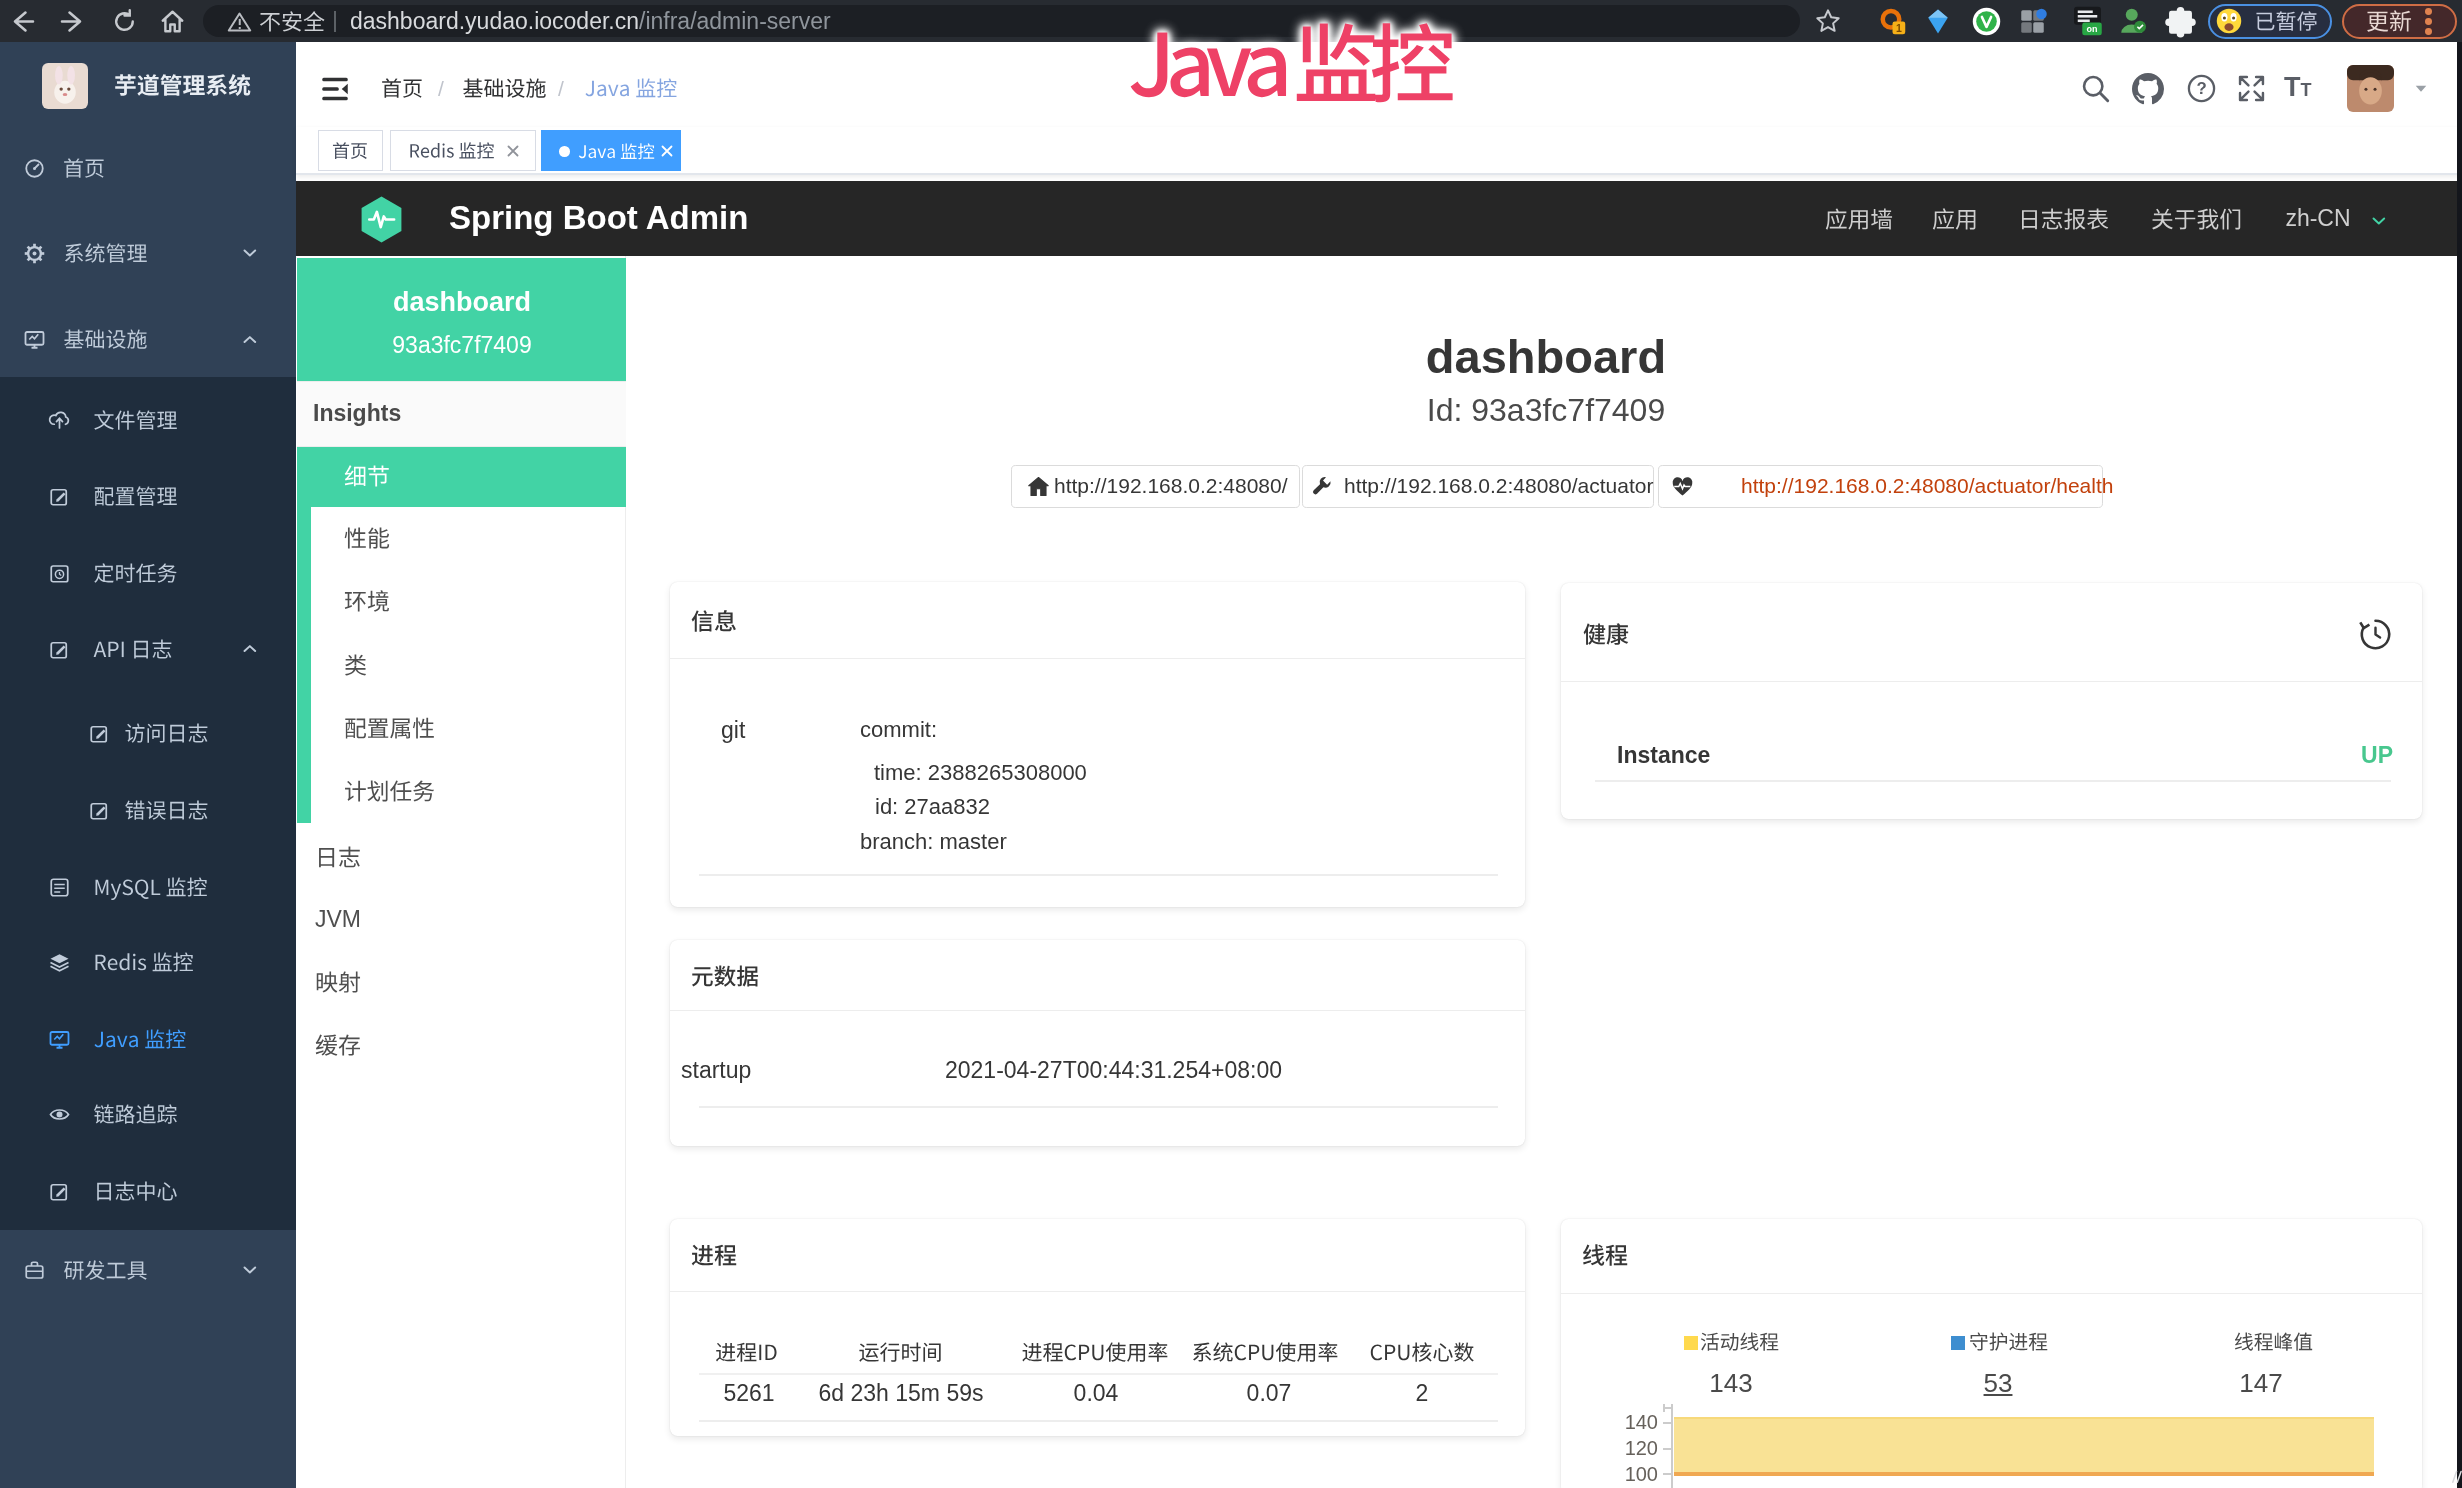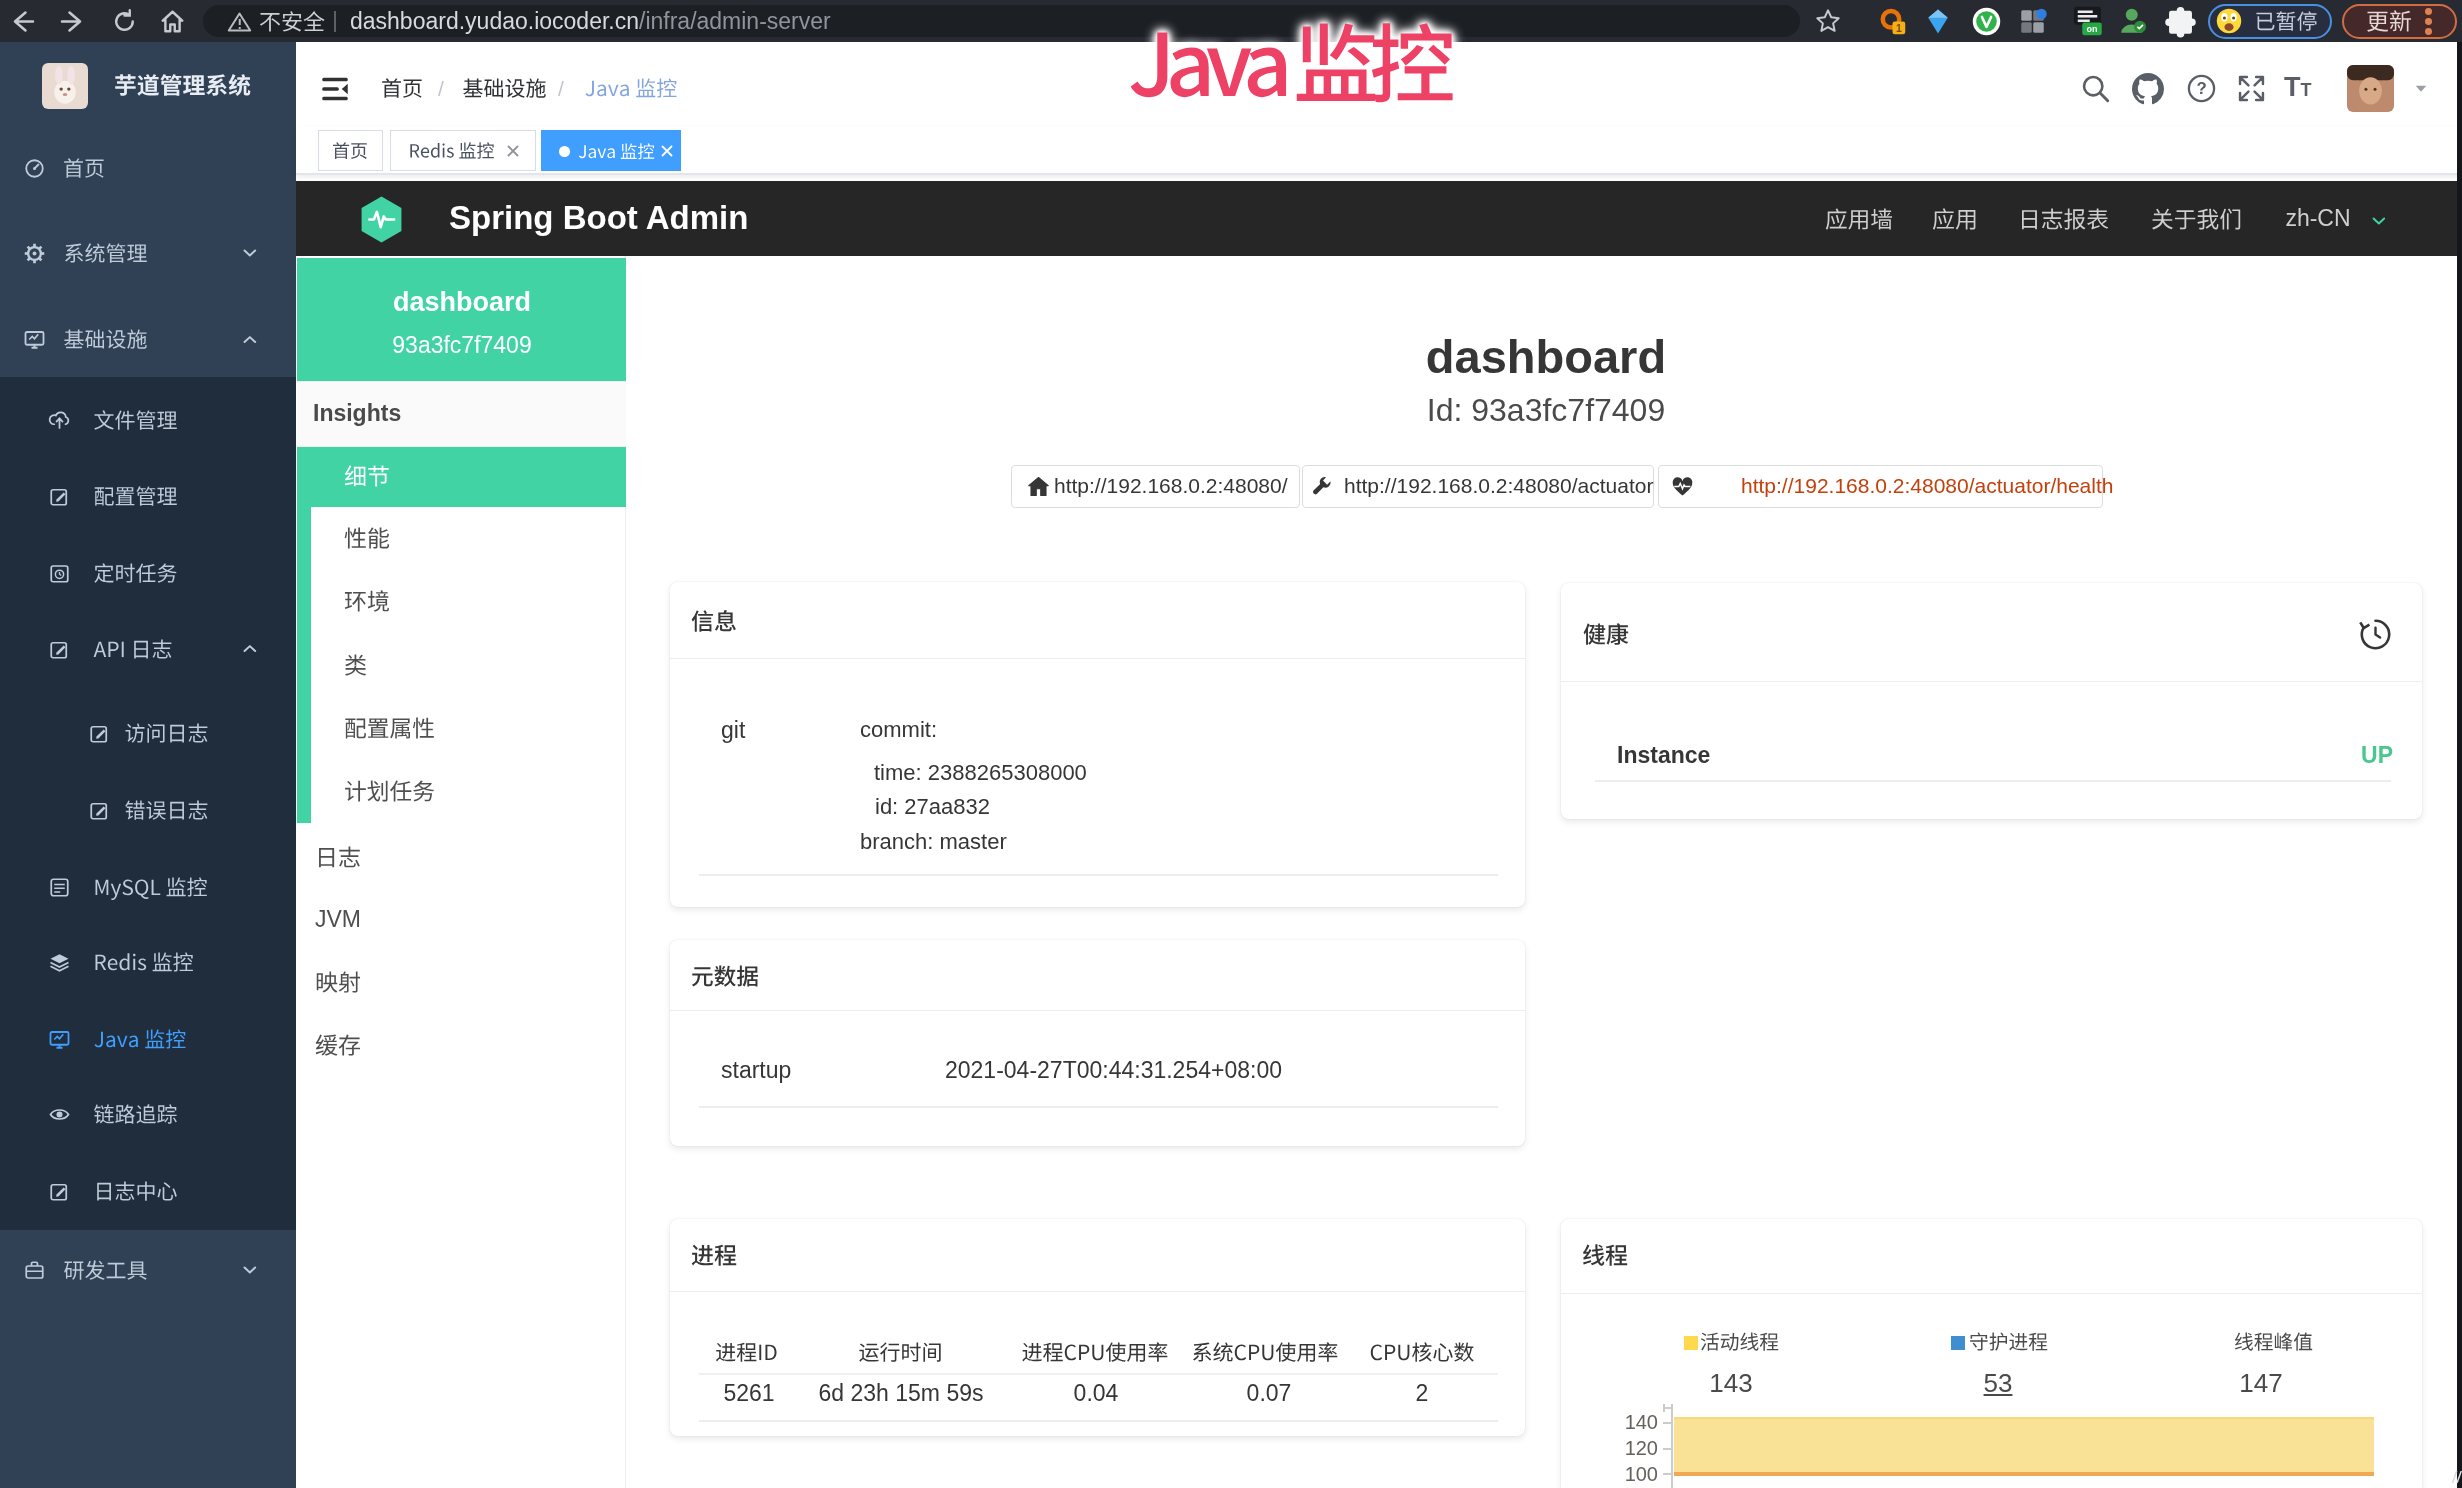--- a/index.html
+++ b/index.html
@@ -896,21 +896,21 @@
 <div style="position:absolute;left:670px;top:940px;width:855px;height:71px;border-bottom:1.5px solid #ededed;box-sizing:border-box"></div>
 <div style="position:absolute;left:691px;top:965px;">
     <svg width="68" height="23" style="overflow:visible;display:block" viewBox="0 0 90 30">
       <g fill="#363636" transform="translate(0,25.8) scale(0.0300,-0.0300)">
         <use href="#g94m" x="0"></use>
         <use href="#g95m" x="1000"></use>
         <use href="#g96m" x="2000"></use>
       </g>
     </svg>
   </div>
-<div style="position:absolute;left:721px;top:1054px;font:400 23px 'Liberation Sans',sans-serif;color:#363636;letter-spacing:0;white-space:nowrap;line-height:33px;">startup</div>
+<div style="position:absolute;left:681px;top:1054px;font:400 23px 'Liberation Sans',sans-serif;color:#363636;letter-spacing:0;white-space:nowrap;line-height:33px;">startup</div>
 <div style="position:absolute;left:945px;top:1054px;font:400 23px 'Liberation Sans',sans-serif;color:#363636;letter-spacing:0;white-space:nowrap;line-height:33px;">2021-04-27T00:44:31.254+08:00</div>
 <div style="position:absolute;left:699px;top:1106px;width:799px;height:1.5px;background:#ededed"></div>
 <div style="position:absolute;left:670px;top:1219px;width:855px;height:217px;background:#fff;border-radius:7.6px;box-shadow:0 3px 7.6px rgba(10,10,10,.09),0 0 1.5px rgba(10,10,10,.12)"></div>
 <div style="position:absolute;left:670px;top:1219px;width:855px;height:73px;border-bottom:1.5px solid #ededed;box-sizing:border-box"></div>
 <div style="position:absolute;left:691px;top:1244px;">
     <svg width="46" height="23" style="overflow:visible;display:block" viewBox="0 0 60 30">
       <g fill="#363636" transform="translate(0,25.8) scale(0.0300,-0.0300)">
         <use href="#g97m" x="0"></use>
         <use href="#g98m" x="1000"></use>
       </g>

